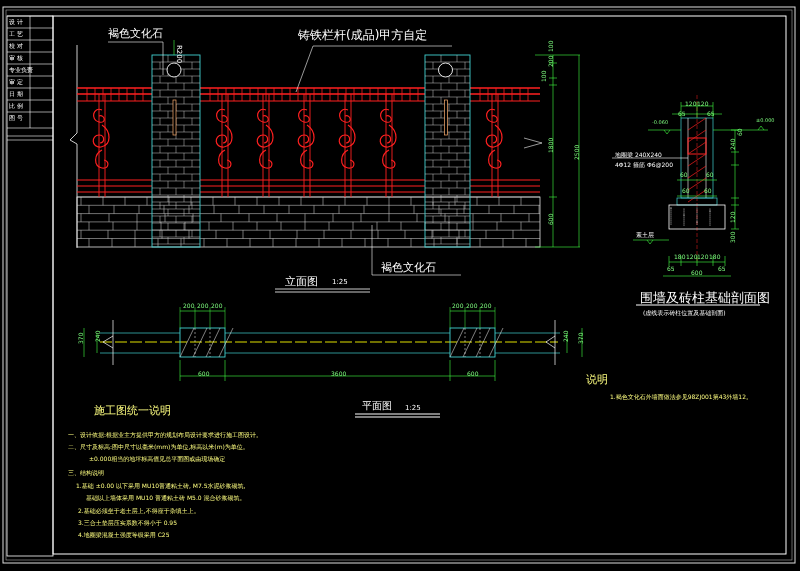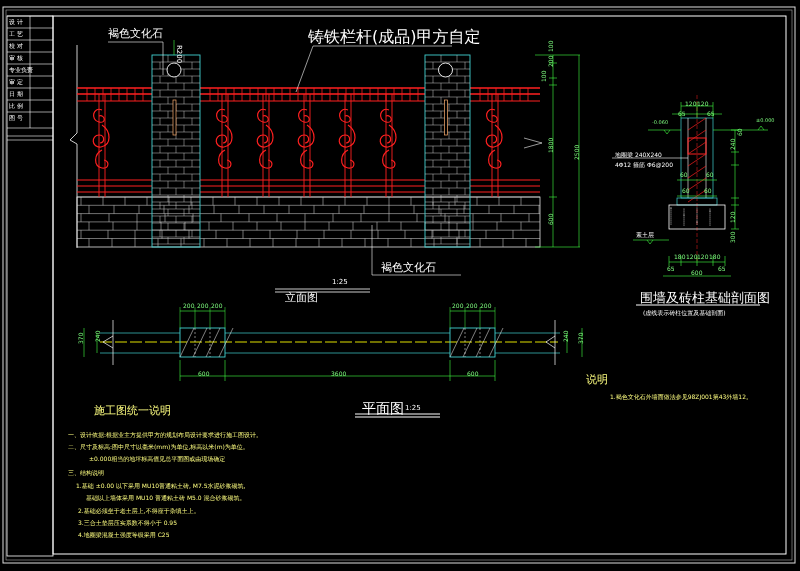--- a/index.html
+++ b/index.html
@@ -595,24 +595,24 @@
     <div class="tb-cell" style="left: 9px; top: 43px;">校 对</div>
     <div class="tb-cell" style="left: 9px; top: 55px;">审 核</div>
     <div class="tb-cell" style="left: 9px; top: 67px;">专业负责</div>
     <div class="tb-cell" style="left: 9px; top: 79px;">审 定</div>
     <div class="tb-cell" style="left: 9px; top: 91px;">日 期</div>
     <div class="tb-cell" style="left: 9px; top: 103px;">比 例</div>
     <div class="tb-cell" style="left: 9px; top: 115px;">图 号</div>
   </div>
 
 <div class="lbl" style="left:108px;top:28px;font-size:11px;">褐色文化石</div>
-<div class="lbl" style="left:308px;top:29px;font-size:16px;">铸铁栏杆(成品)甲方自定</div>
+<div class="lbl" style="left:298px;top:29px;font-size:12px;">铸铁栏杆(成品)甲方自定</div>
 <div class="lbl" style="left:182px;top:45px;font-size:7px;transform:rotate(90deg);transform-origin:left top;">R200</div>
 <div class="lbl" style="left:381px;top:262px;font-size:11px;">褐色文化石</div>
-<div class="lbl" style="left:285px;top:276px;font-size:11px;margin-top:16px;">立面图</div>
+<div class="lbl" style="left:285px;top:276px;font-size:11px;">立面图</div>
 <div class="lbl" style="left:332px;top:279px;font-size:7px;">1:25</div>
 
 <div class="lbl grn" style="left:548px;top:52px;font-size:6px;transform:rotate(-90deg);transform-origin:left top;">100</div>
 <div class="lbl grn" style="left:548px;top:67px;font-size:6px;transform:rotate(-90deg);transform-origin:left top;">200</div>
 <div class="lbl grn" style="left:541px;top:82px;font-size:6px;transform:rotate(-90deg);transform-origin:left top;">100</div>
 <div class="lbl grn" style="left:548px;top:153px;font-size:6px;transform:rotate(-90deg);transform-origin:left top;">1800</div>
 <div class="lbl grn" style="left:548px;top:225px;font-size:6px;transform:rotate(-90deg);transform-origin:left top;">600</div>
 <div class="lbl grn" style="left:574px;top:160px;font-size:6px;transform:rotate(-90deg);transform-origin:left top;">2500</div>
 
 <div class="lbl grn" style="left:685px;top:101px;font-size:6px;">120</div>
@@ -648,21 +648,21 @@
 <div class="lbl grn" style="left:452px;top:303px;font-size:6px;">200</div>
 <div class="lbl grn" style="left:466px;top:303px;font-size:6px;">200</div>
 <div class="lbl grn" style="left:480px;top:303px;font-size:6px;">200</div>
 <div class="lbl grn" style="left:78px;top:344px;font-size:6px;transform:rotate(-90deg);transform-origin:left top;">370</div>
 <div class="lbl grn" style="left:95px;top:342px;font-size:6px;transform:rotate(-90deg);transform-origin:left top;">240</div>
 <div class="lbl grn" style="left:563px;top:342px;font-size:6px;transform:rotate(-90deg);transform-origin:left top;">240</div>
 <div class="lbl grn" style="left:578px;top:344px;font-size:6px;transform:rotate(-90deg);transform-origin:left top;">370</div>
 <div class="lbl grn" style="left:198px;top:371px;font-size:6px;">600</div>
 <div class="lbl grn" style="left:331px;top:371px;font-size:6px;">3600</div>
 <div class="lbl grn" style="left:467px;top:371px;font-size:6px;">600</div>
-<div class="lbl" style="left:362px;top:401px;font-size:14px;">平面图</div>
+<div class="lbl" style="left:362px;top:401px;font-size:10px;">平面图</div>
 <div class="lbl" style="left:405px;top:405px;font-size:7px;">1:25</div>
 
 <div class="lbl yel" style="left:586px;top:374px;font-size:11px;">说明</div>
 <div class="lbl yel" style="left:610px;top:394px;font-size:6px;">1.褐色文化石外墙面做法参见98ZJ001第43外墙12。</div>
 
 <div class="lbl yel" style="left:94px;top:405px;font-size:11px;">施工图统一说明</div>
 <div class="lbl yel" style="left:68px;top:432px;font-size:6px;">一、设计依据:根据业主方提供甲方的规划布局设计要求进行施工图设计。</div>
 <div class="lbl yel" style="left:68px;top:444px;font-size:6px;">二、尺寸及标高:图中尺寸以毫米(mm)为单位,标高以米(m)为单位。</div>
 <div class="lbl yel" style="left:89px;top:456px;font-size:6px;">±0.000相当的地坪标高值见总平面图或由现场确定</div>
 <div class="lbl yel" style="left:68px;top:470px;font-size:6px;">三、结构说明</div>

